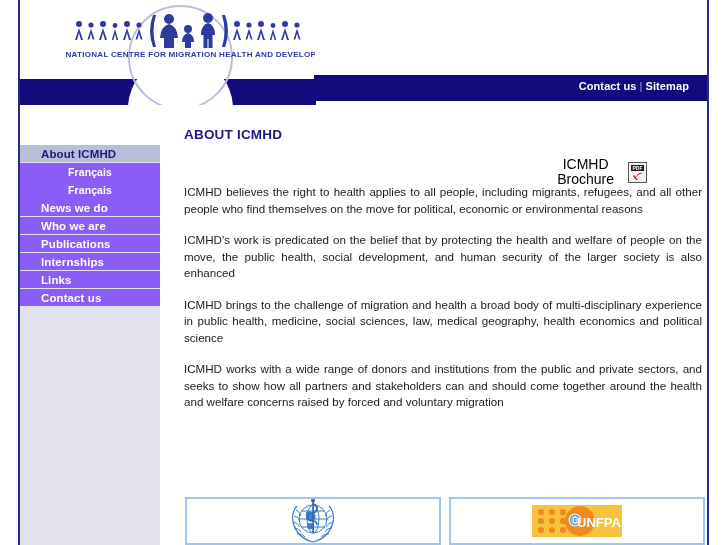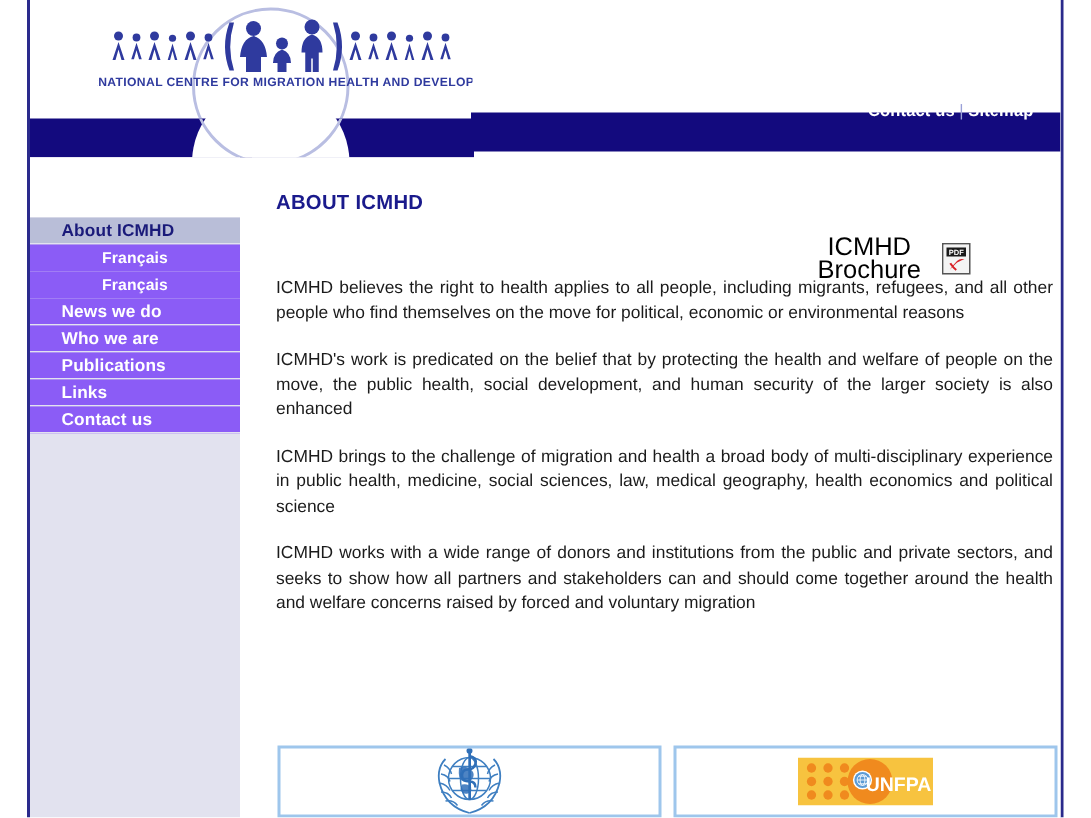--- a/index.html
+++ b/index.html
@@ -86,21 +86,21 @@
   .brand {
     position: absolute;
     left: 45px; top: 10px;
     width: 250px; height: 62px;
     z-index: 5;
   }
   .brand svg { display: block; }
 
   .toplinks {
     position: absolute;
-    right: 18px; top: 68px;
+    right: 18px; top: 80px;
     z-index: 6;
     color: #ffffff;
     font-size: 11px;
     font-weight: bold;
     letter-spacing: 0.1px;
     white-space: nowrap;
   }
   .toplinks a {
     color: #ffffff;
     text-decoration: none;
@@ -167,21 +167,21 @@
   }
 
   .brochure {
     position: absolute;
     right: 60px; top: 52px;
     display: flex;
     align-items: center;
     gap: 14px;
   }
   .brochure-label {
-    font-size: 17px;
+    font-size: 14px;
     color: #000000;
     line-height: 15px;
     text-align: center;
     white-space: pre-line;
   }
   .pdf-icon {
     width: 19px; height: 21px;
     border: 1px solid #555555;
     background: #f2f2f2;
     position: relative;
@@ -296,20 +296,21 @@
 
   <nav class="sidebar">
     <div class="sidebar-top-gap"></div>
     <ul class="nav-list" id="nav-list">
         <li class="nav-item active">About ICMHD</li>
         <li class="nav-item sub">Français</li>
         <li class="nav-item sub">Français</li>
         <li class="nav-item">News we do</li>
         <li class="nav-item">Who we are</li>
         <li class="nav-item">Publications</li>
+        <li class="nav-item">Internships</li>
         <li class="nav-item">Links</li>
         <li class="nav-item">Contact us</li>
       </ul>
   </nav>
 
   <main class="main">
     <h1 class="page-title">ABOUT ICMHD</h1>
 
     <div class="brochure">
       <div class="brochure-label">ICMHD

